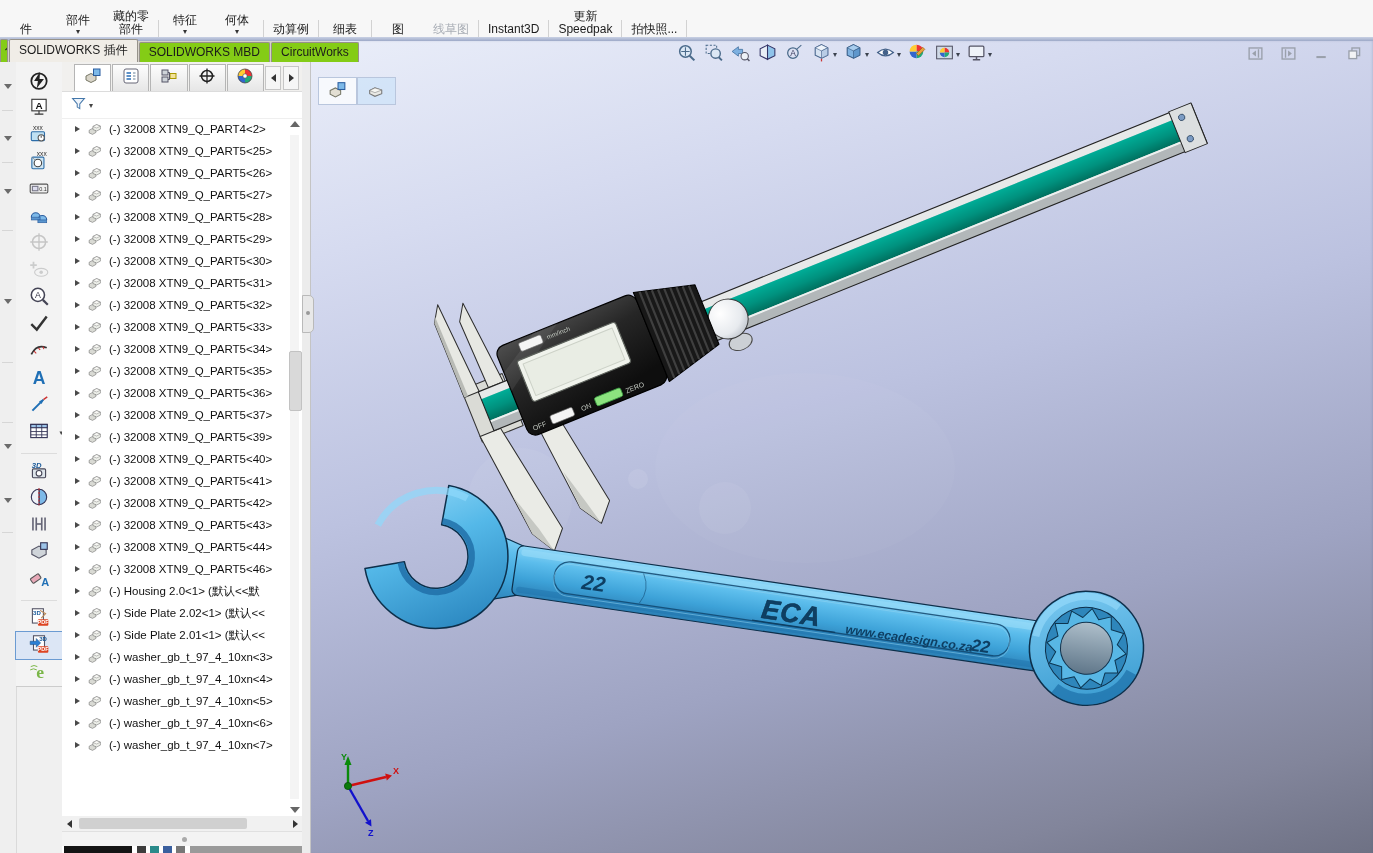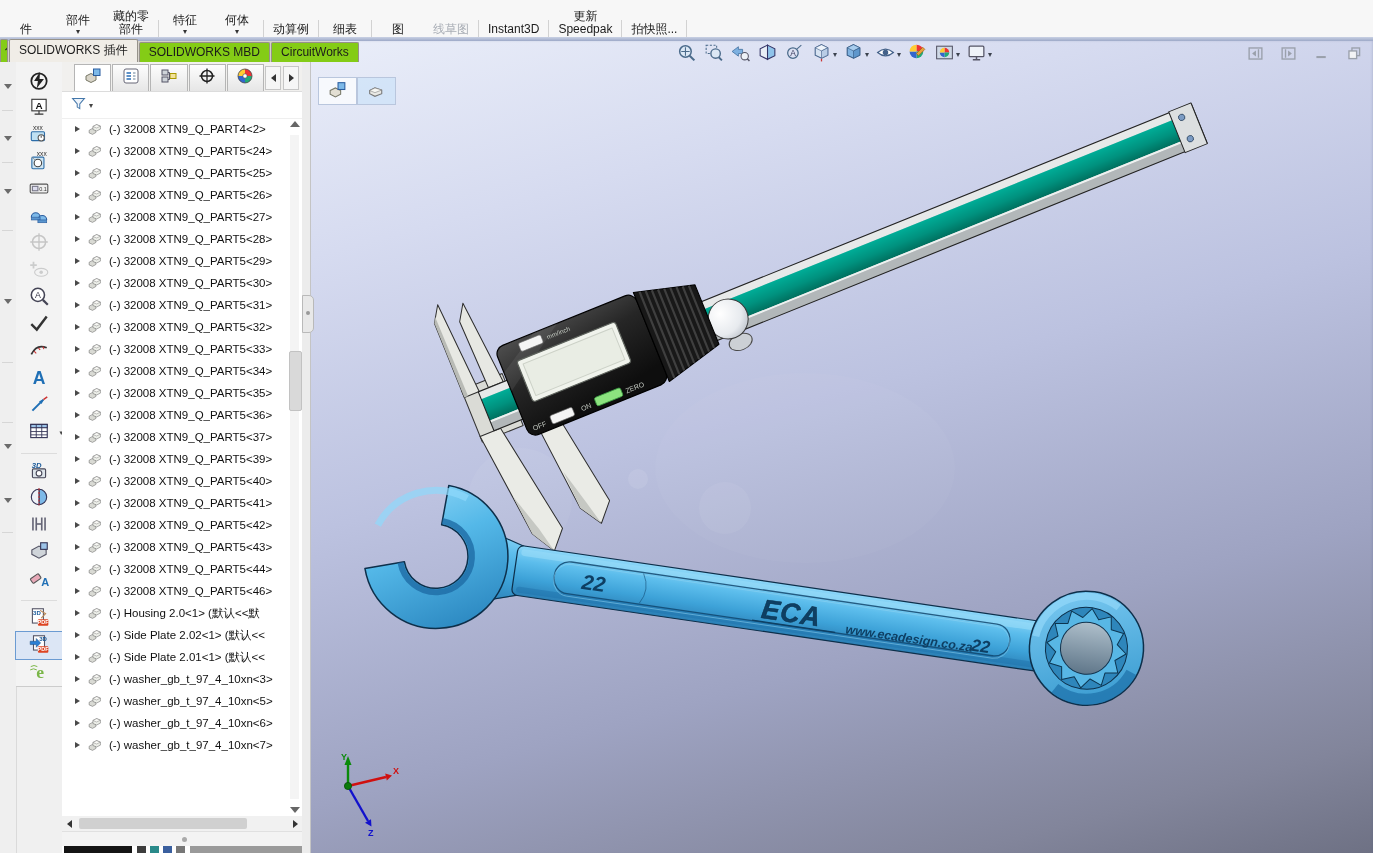--- a/index.html
+++ b/index.html
@@ -411,29 +411,20 @@
             </svg></span>
           <span class="tlbl">(-) 32008 XTN9_Q_PART4&lt;2&gt;</span>
         </div>
         <div class="trow">
           <span class="arr"></span>
           <span class="picon"><svg viewBox="0 0 20 20" width="100%" height="100%">
               <polygon points="1.5,11 6,8.5 10.5,10.5 10.5,14 6,16.5 1.5,14.5" fill="#d9dad4" stroke="#666" stroke-width=".7"></polygon>
               <polygon points="6.5,6 11.5,3.5 16.5,5.5 16.5,9.5 11.5,12 6.5,10" fill="#eceee8" stroke="#666" stroke-width=".7"></polygon>
               <polygon points="6.5,6 11.5,3.5 16.5,5.5 11.5,8" fill="#f8f8f4" stroke="#666" stroke-width=".5"></polygon>
             </svg></span>
-          <span class="tlbl">(-) 32008 XTN9_Q_PART5&lt;24&gt;</span>
-        </div>
-        <div class="trow">
-          <span class="arr"></span>
-          <span class="picon"><svg viewBox="0 0 20 20" width="100%" height="100%">
-              <polygon points="1.5,11 6,8.5 10.5,10.5 10.5,14 6,16.5 1.5,14.5" fill="#d9dad4" stroke="#666" stroke-width=".7"></polygon>
-              <polygon points="6.5,6 11.5,3.5 16.5,5.5 16.5,9.5 11.5,12 6.5,10" fill="#eceee8" stroke="#666" stroke-width=".7"></polygon>
-              <polygon points="6.5,6 11.5,3.5 16.5,5.5 11.5,8" fill="#f8f8f4" stroke="#666" stroke-width=".5"></polygon>
-            </svg></span>
           <span class="tlbl">(-) 32008 XTN9_Q_PART5&lt;25&gt;</span>
         </div>
         <div class="trow">
           <span class="arr"></span>
           <span class="picon"><svg viewBox="0 0 20 20" width="100%" height="100%">
               <polygon points="1.5,11 6,8.5 10.5,10.5 10.5,14 6,16.5 1.5,14.5" fill="#d9dad4" stroke="#666" stroke-width=".7"></polygon>
               <polygon points="6.5,6 11.5,3.5 16.5,5.5 16.5,9.5 11.5,12 6.5,10" fill="#eceee8" stroke="#666" stroke-width=".7"></polygon>
               <polygon points="6.5,6 11.5,3.5 16.5,5.5 11.5,8" fill="#f8f8f4" stroke="#666" stroke-width=".5"></polygon>
             </svg></span>
           <span class="tlbl">(-) 32008 XTN9_Q_PART5&lt;26&gt;</span>
@@ -628,20 +619,29 @@
           <span class="tlbl">(-) Side Plate 2.01&lt;1&gt; (默认&lt;&lt;</span>
         </div>
         <div class="trow">
           <span class="arr"></span>
           <span class="picon"><svg viewBox="0 0 20 20" width="100%" height="100%">
               <polygon points="1.5,11 6,8.5 10.5,10.5 10.5,14 6,16.5 1.5,14.5" fill="#d9dad4" stroke="#666" stroke-width=".7"></polygon>
               <polygon points="6.5,6 11.5,3.5 16.5,5.5 16.5,9.5 11.5,12 6.5,10" fill="#eceee8" stroke="#666" stroke-width=".7"></polygon>
               <polygon points="6.5,6 11.5,3.5 16.5,5.5 11.5,8" fill="#f8f8f4" stroke="#666" stroke-width=".5"></polygon>
             </svg></span>
           <span class="tlbl">(-) washer_gb_t_97_4_10xn&lt;3&gt;</span>
+        </div>
+        <div class="trow">
+          <span class="arr"></span>
+          <span class="picon"><svg viewBox="0 0 20 20" width="100%" height="100%">
+              <polygon points="1.5,11 6,8.5 10.5,10.5 10.5,14 6,16.5 1.5,14.5" fill="#d9dad4" stroke="#666" stroke-width=".7"></polygon>
+              <polygon points="6.5,6 11.5,3.5 16.5,5.5 16.5,9.5 11.5,12 6.5,10" fill="#eceee8" stroke="#666" stroke-width=".7"></polygon>
+              <polygon points="6.5,6 11.5,3.5 16.5,5.5 11.5,8" fill="#f8f8f4" stroke="#666" stroke-width=".5"></polygon>
+            </svg></span>
+          <span class="tlbl">(-) washer_gb_t_97_4_10xn&lt;4&gt;</span>
         </div>
         <div class="trow">
           <span class="arr"></span>
           <span class="picon"><svg viewBox="0 0 20 20" width="100%" height="100%">
               <polygon points="1.5,11 6,8.5 10.5,10.5 10.5,14 6,16.5 1.5,14.5" fill="#d9dad4" stroke="#666" stroke-width=".7"></polygon>
               <polygon points="6.5,6 11.5,3.5 16.5,5.5 16.5,9.5 11.5,12 6.5,10" fill="#eceee8" stroke="#666" stroke-width=".7"></polygon>
               <polygon points="6.5,6 11.5,3.5 16.5,5.5 11.5,8" fill="#f8f8f4" stroke="#666" stroke-width=".5"></polygon>
             </svg></span>
           <span class="tlbl">(-) washer_gb_t_97_4_10xn&lt;5&gt;</span>
         </div>

